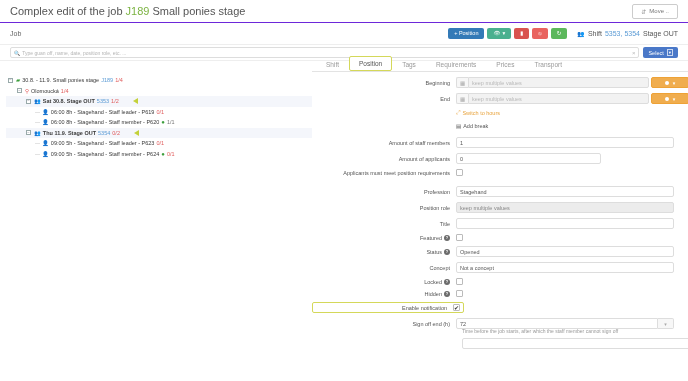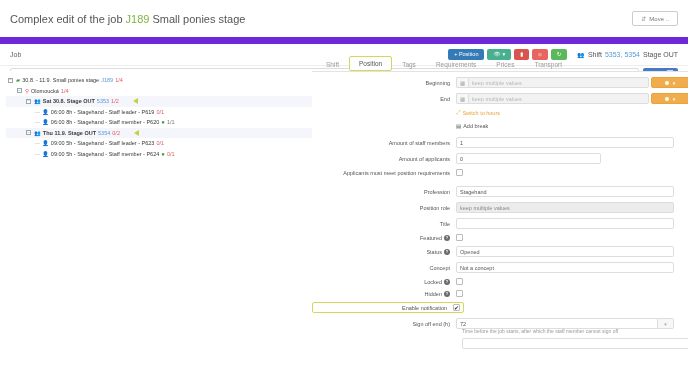--- a/index.html
+++ b/index.html
@@ -8,22 +8,22 @@
     width: 688px; height: 381px;
     background: #ffffff;
     font-family: "Liberation Sans", sans-serif;
     font-size: 6.5px;
     color: #333;
     overflow: hidden;
     position: relative;
   }
   
   .header {
-    height: 44px;
-    border-bottom: 7px solid #6d28d9;
+    height: 23px;
+    border-bottom: 1px solid #6d28d9;
     display:flex; align-items:center;
     padding: 0 10px;
     background:#fff;
   }
   .page-title { font-size: 11px; color:#555; font-weight:400; }
   .page-title .jobid { color:#7cb342; }
   .header-right { margin-left:auto; }
   .move-btn {
     border:1px solid #ccc; background:#fff; border-radius:2px;
     font-size:6px; color:#777; padding:3px 8px;

